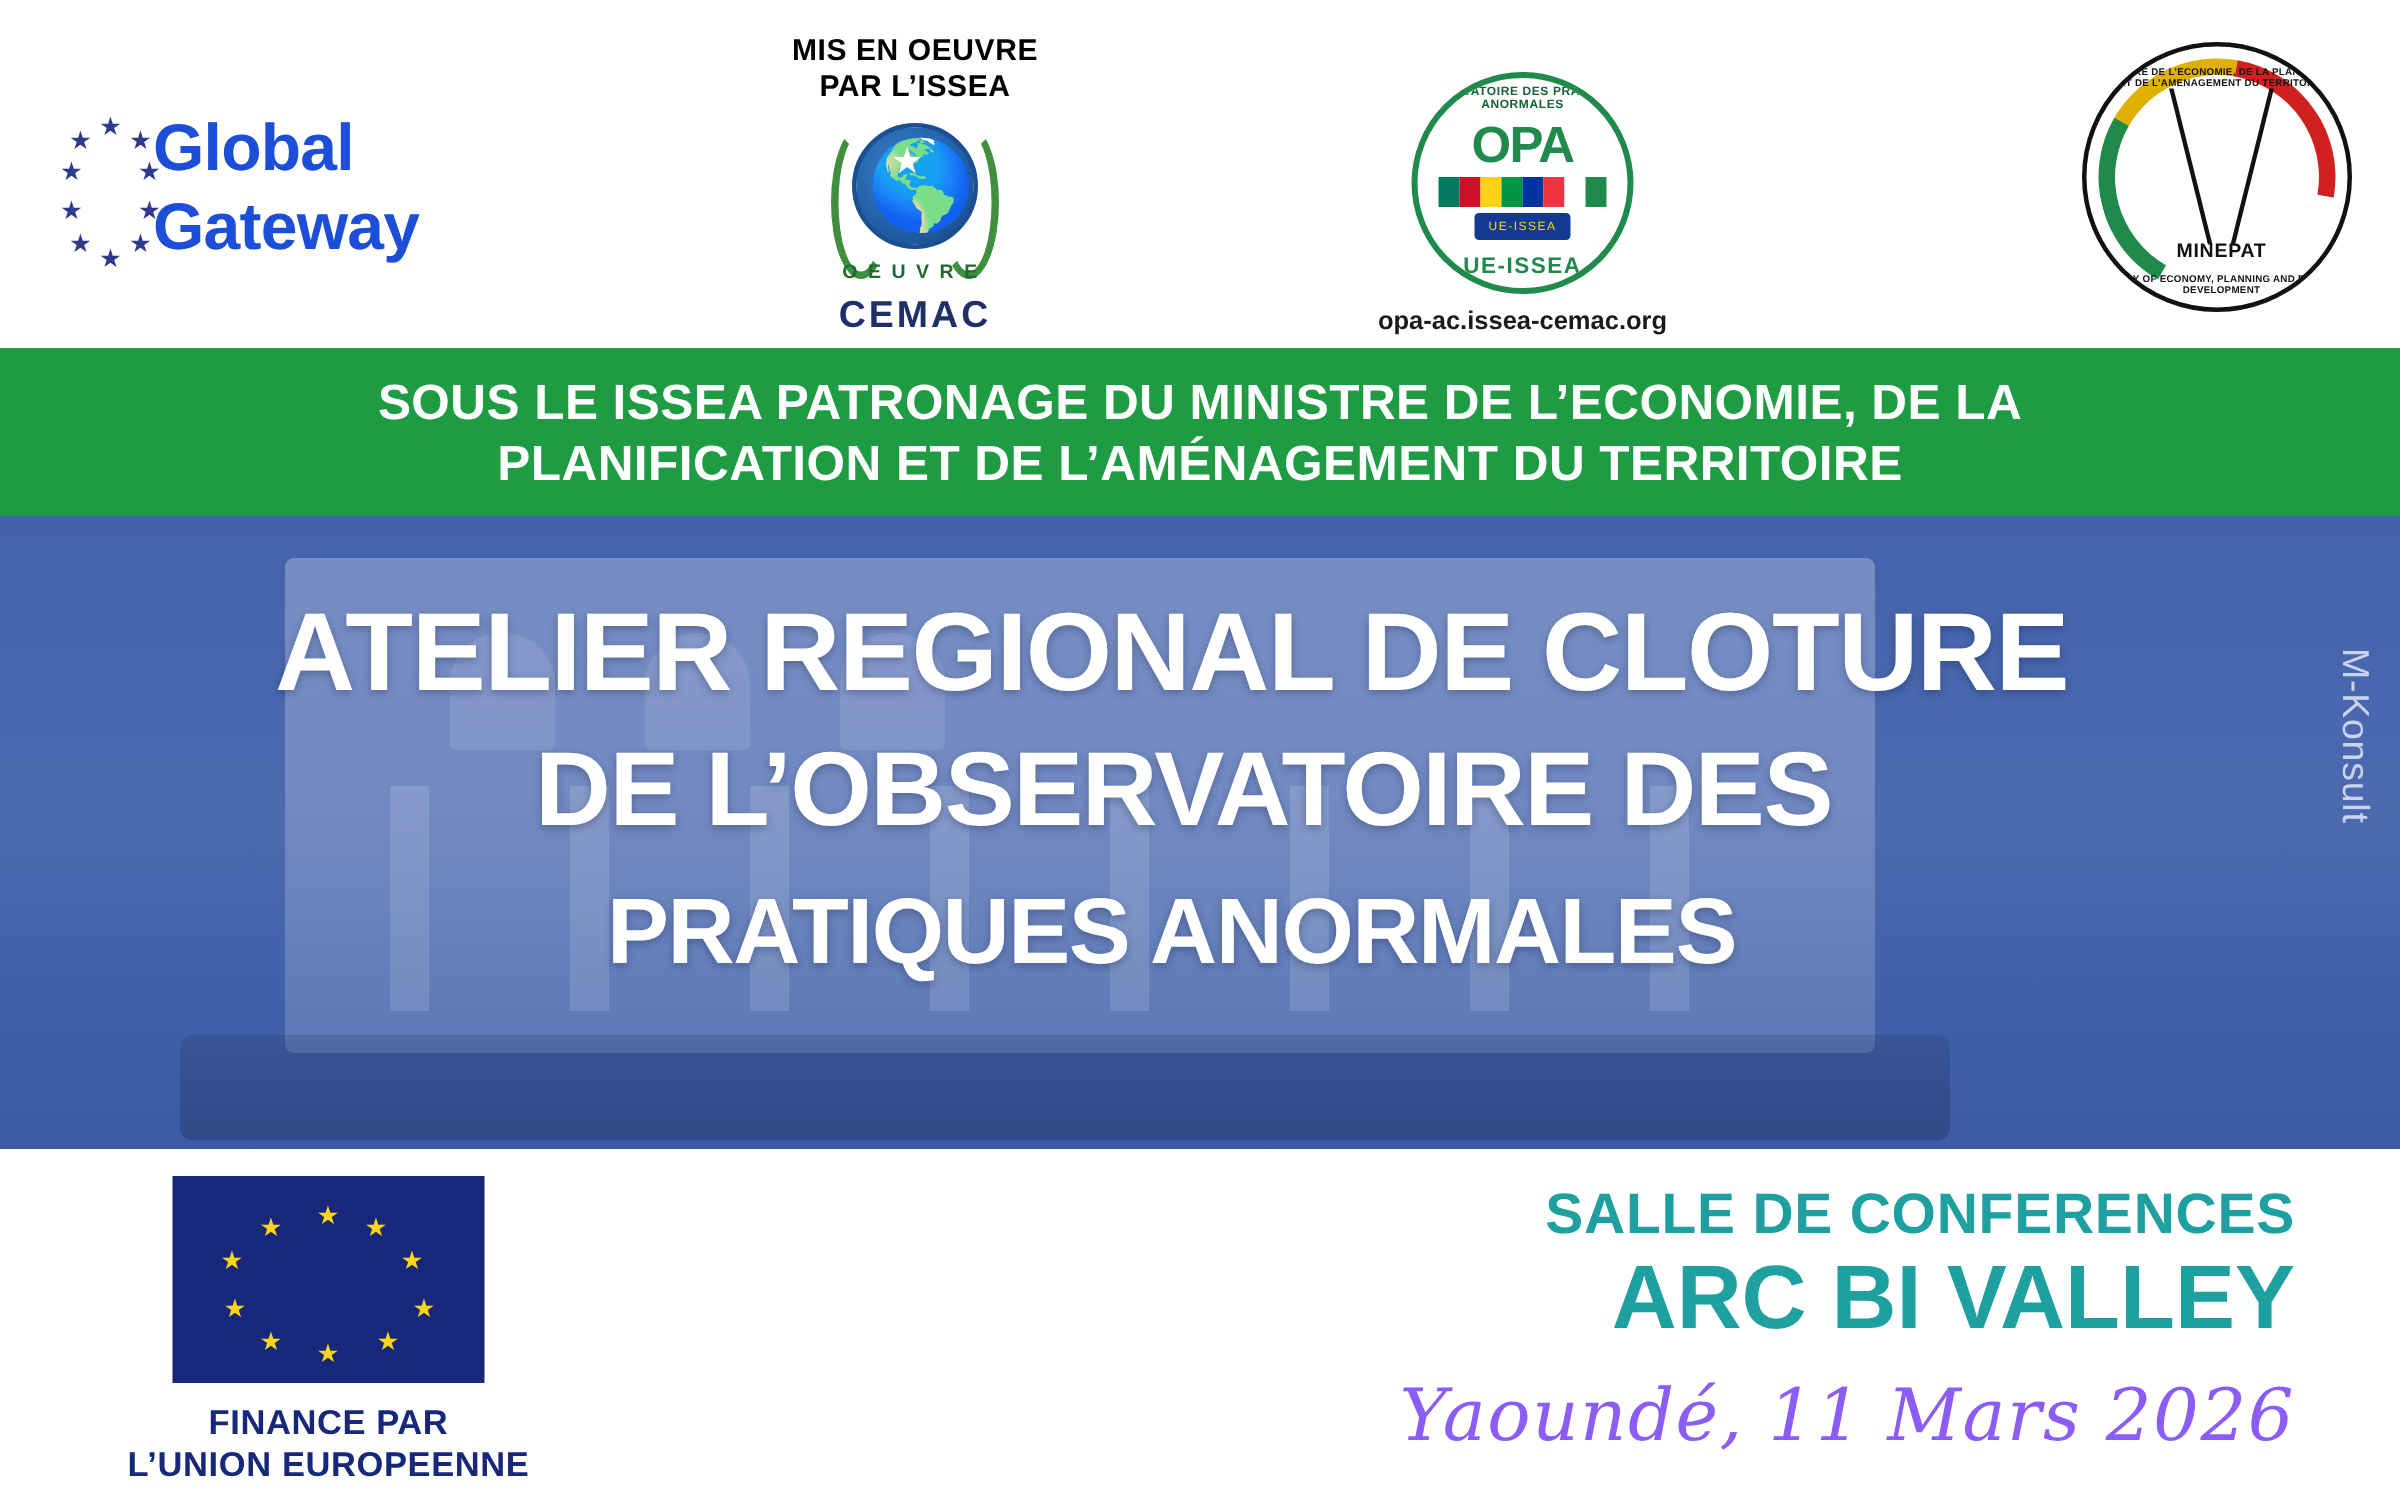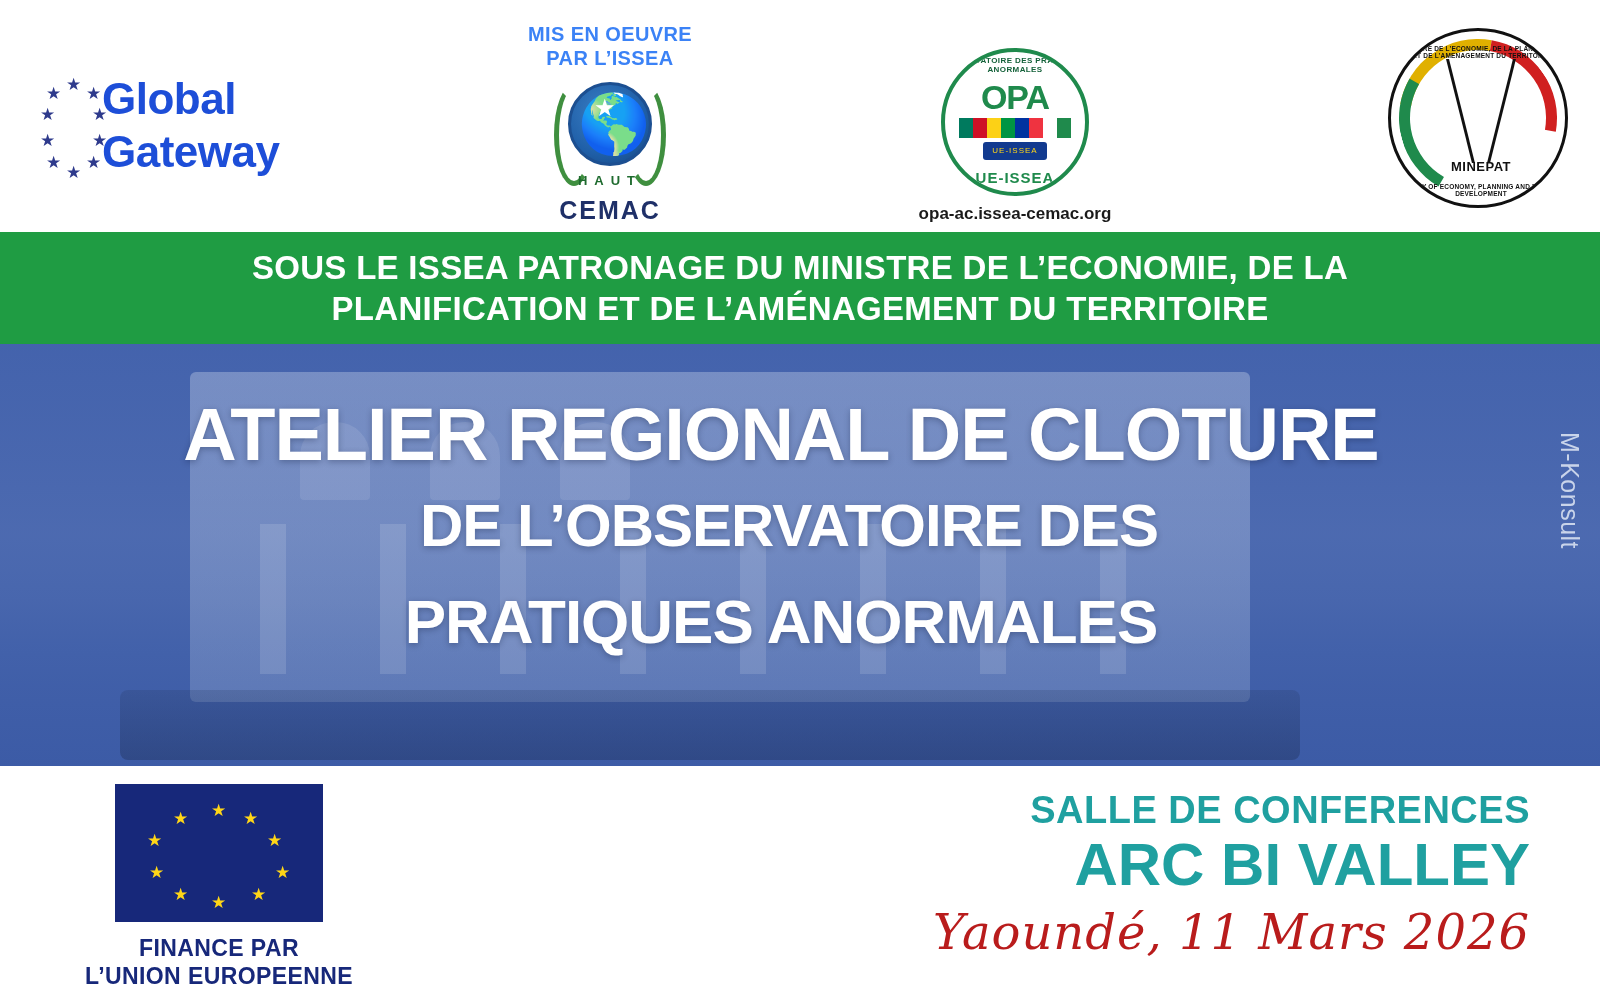--- a/index.html
+++ b/index.html
@@ -64,21 +64,21 @@
   
   .issea-logo {
     position: absolute;
     left: 515px;
     top: 22px;
     width: 190px;
     height: 205px;
     text-align: center;
   }
   .issea-top {
-    color: #3b82f6;
+    color: #000000;
     font-size: 20px;
     font-weight: bold;
     line-height: 24px;
     letter-spacing: 0.4px;
   }
   .issea-emblem {
     position: relative;
     width: 124px;
     height: 118px;
     margin: 6px auto 0 auto;
@@ -364,21 +364,21 @@
     width: 1530px;
     text-align: center;
   }
   .title-line {
     color: #ffffff;
     font-weight: bold;
     letter-spacing: -1px;
     text-shadow: 0 2px 6px rgba(10,20,50,0.30);
   }
   .title-line.l1 { font-size: 74px; line-height: 86px; }
-  .title-line.l2 { font-size: 60px; line-height: 96px; margin-left: 16px; }
+  .title-line.l2 { font-size: 70px; line-height: 96px; margin-left: 16px; }
   .title-line.l3 { font-size: 62px; line-height: 96px; }
   .credit {
     position: absolute;
     right: 16px;
     top: 88px;
     width: 36px;
     color: #c9d4ea;
     font-size: 25px;
     letter-spacing: 0.5px;
     writing-mode: vertical-rl;
@@ -436,22 +436,22 @@
     letter-spacing: 0.5px;
   }
   .venue-l2 {
     color: #1fa0a0;
     font-size: 60px;
     font-weight: bold;
     line-height: 66px;
     letter-spacing: 0px;
   }
   .venue-date {
-    margin-top: 6px;
-    color: #b91c1c;
+    margin-top: 18px;
+    color: #8b5cf6;
     font-size: 48px;
     font-style: italic;
     font-family: "DejaVu Serif", serif;
     letter-spacing: 1px;
   }
 </style>
 </head>
 <body>
 
 <div class="banner">
@@ -479,21 +479,21 @@
 
     <div class="issea-logo">
       <div class="issea-top">MIS EN OEUVRE</div>
       <div class="issea-top">PAR L’ISSEA</div>
       <div class="issea-emblem">
         <div class="issea-wreath-l"></div>
         <div class="issea-wreath-r"></div>
         <div class="issea-circle"></div>
         <div class="issea-globe">🌎</div>
         <div class="issea-star">★</div>
-        <div class="issea-cemac">HAUT</div>
+        <div class="issea-cemac">OEUVRE</div>
       </div>
       <div class="issea-name">CEMAC</div>
     </div>
 
     <div class="opa-logo">
       <div class="opa-disc">
         <div class="opa-ring-text">OBSERVATOIRE DES PRATIQUES ANORMALES</div>
         <div class="opa-main">OPA</div>
         <div class="opa-flags">
           <i style="background:#007a5e"></i>

